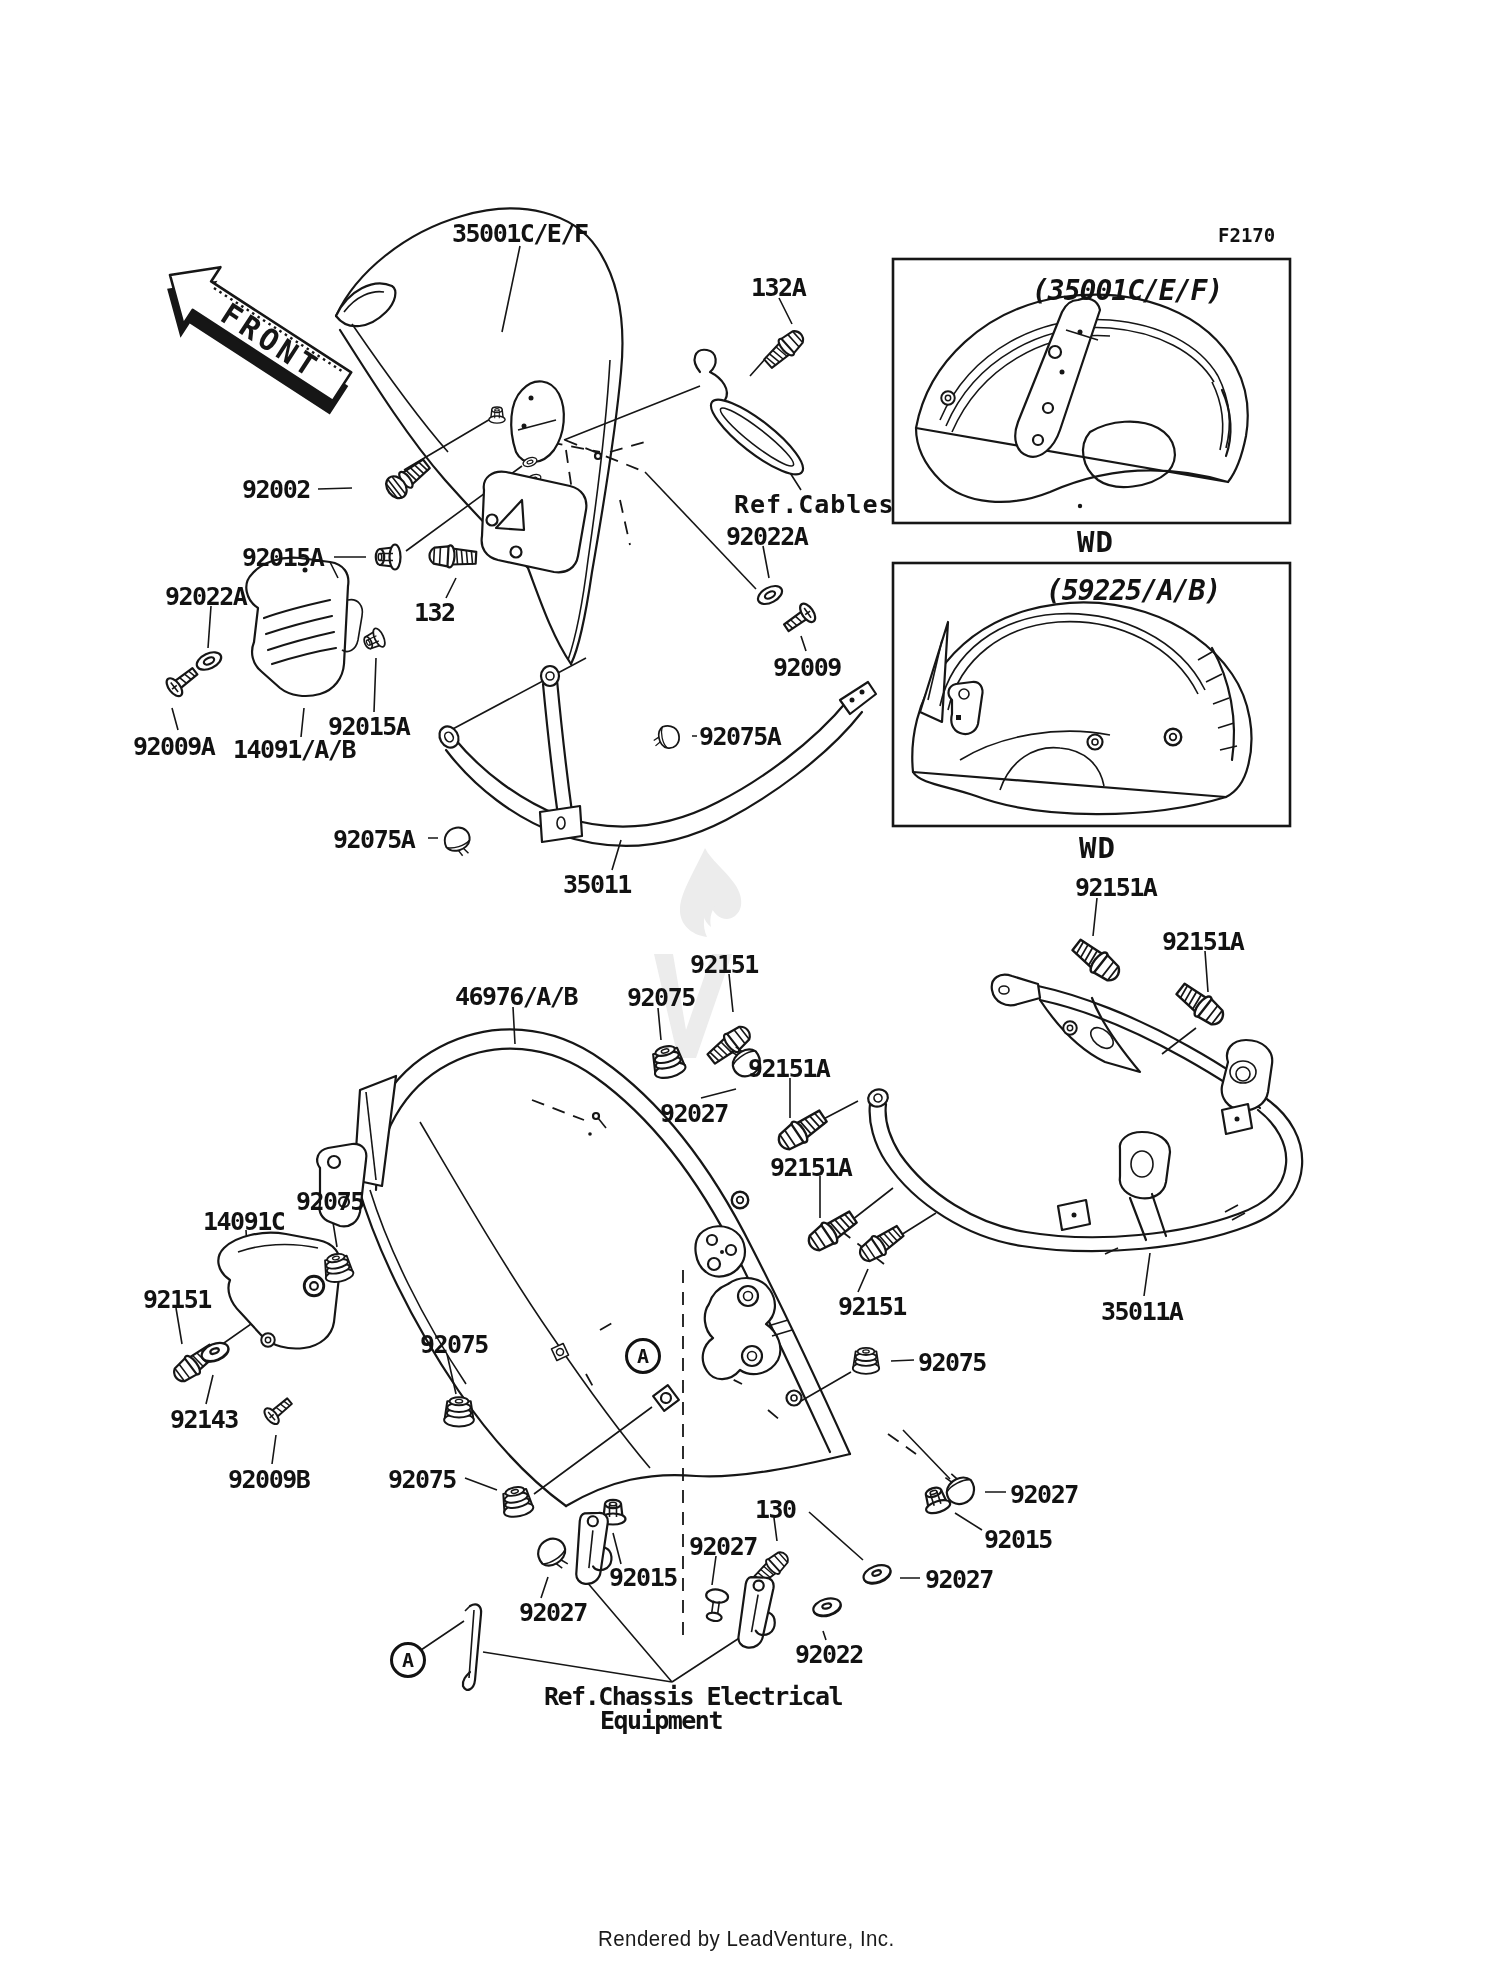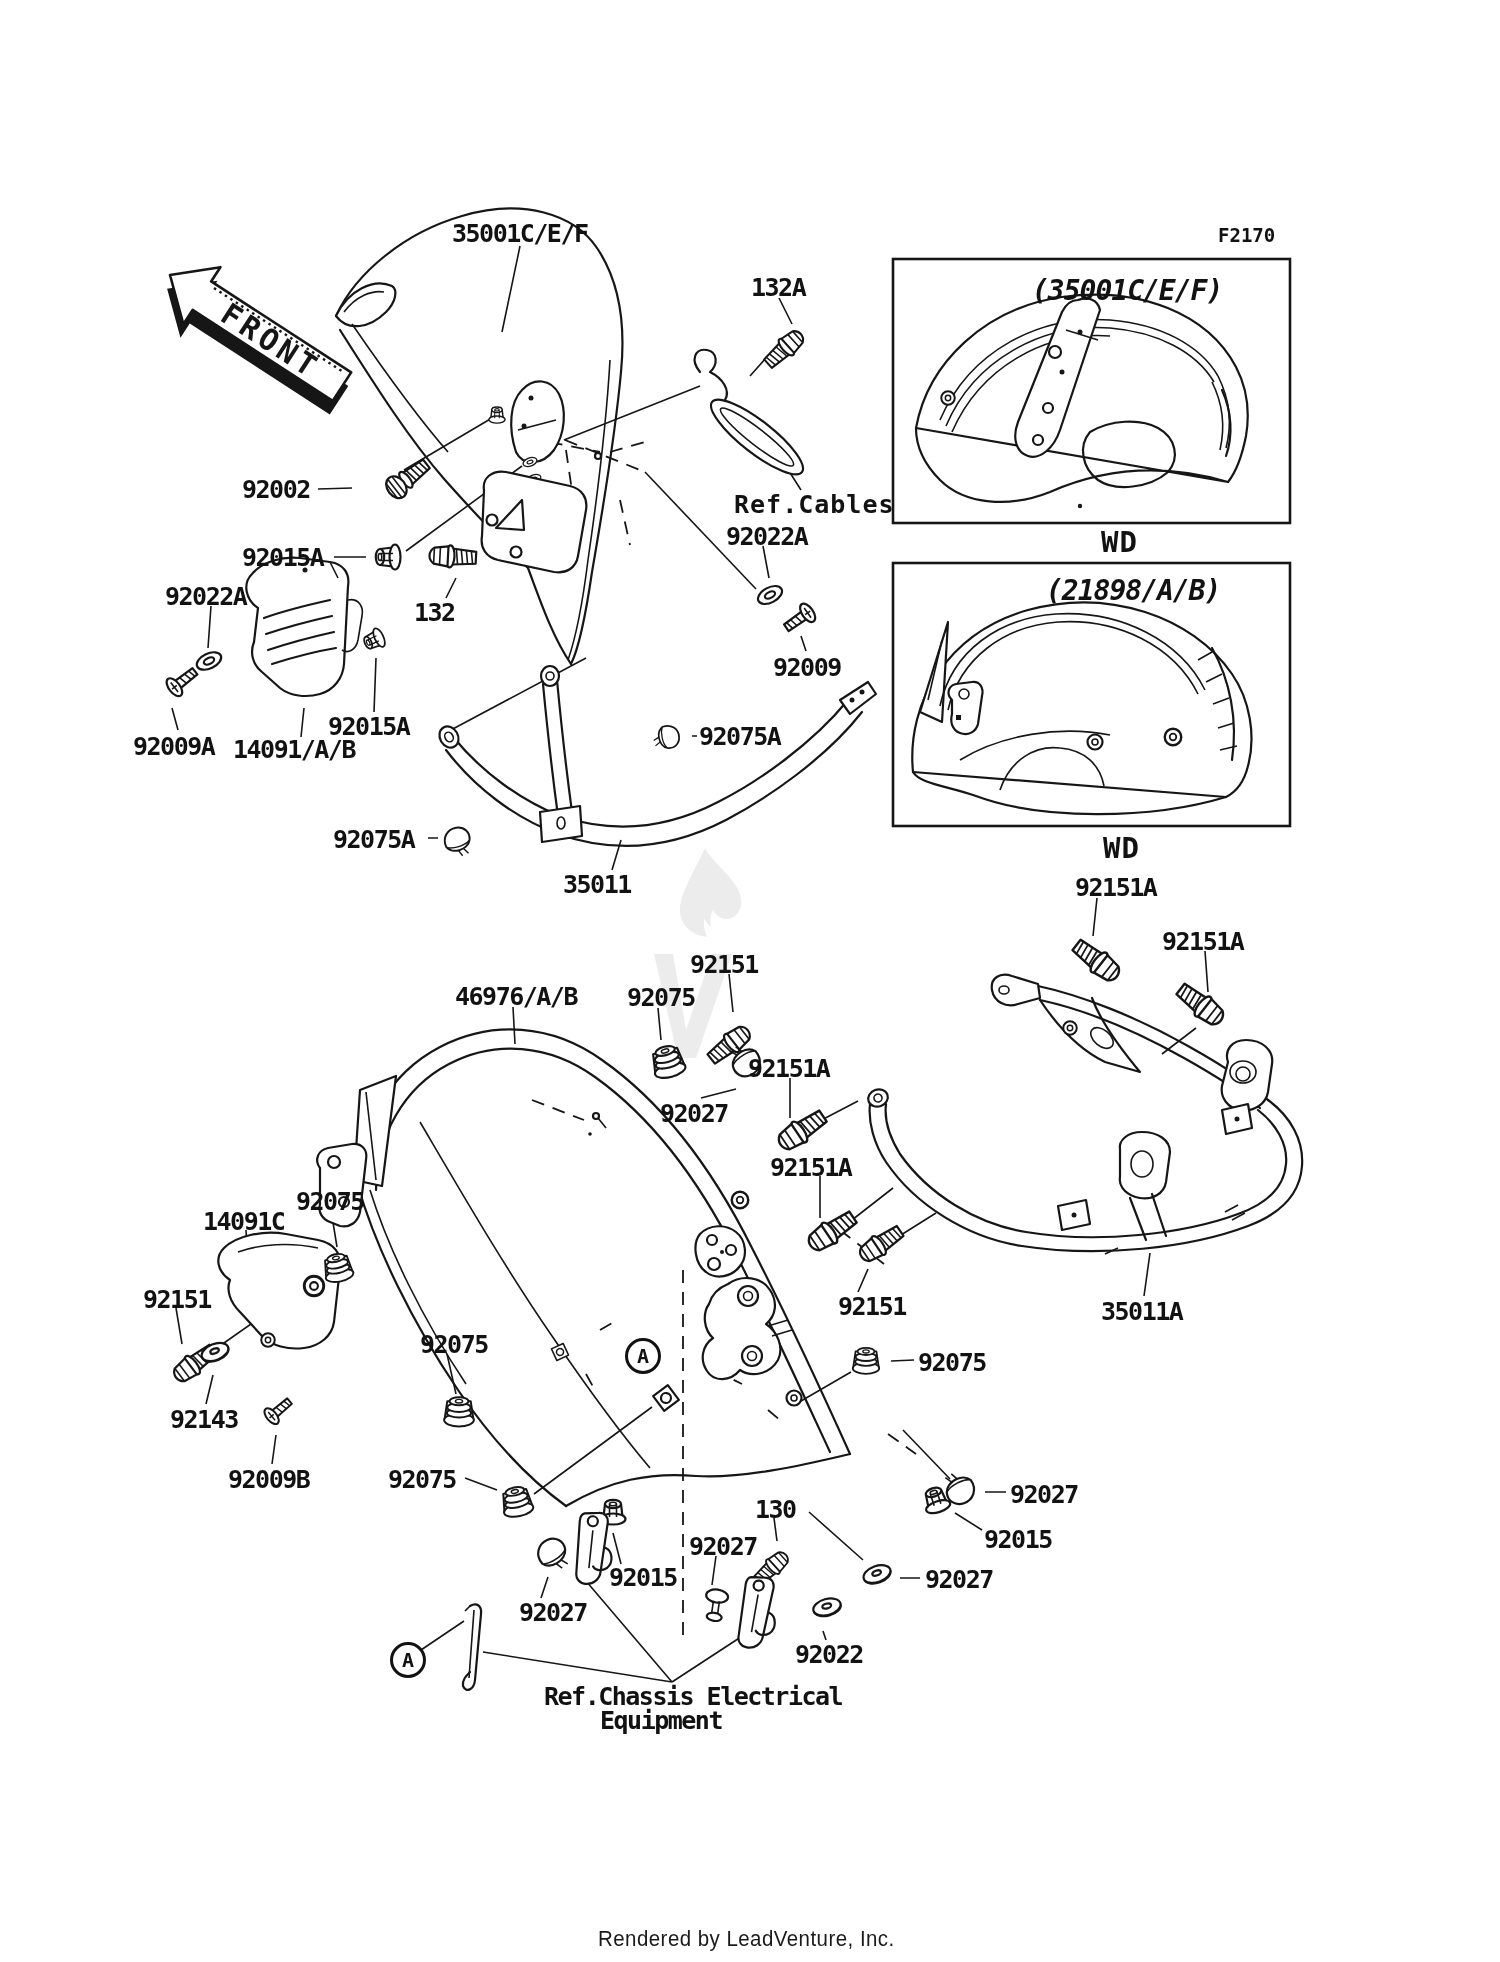--- a/index.html
+++ b/index.html
@@ -3,21 +3,21 @@
 <meta charset="utf-8">
 <style>
   html,body{margin:0;padding:0;background:#fff;}
   #stage{position:relative;width:1500px;height:1962px;background:#fff;overflow:hidden;
          font-family:"DejaVu Sans Mono", monospace;}
   #art{position:absolute;left:0;top:0;}
   .lbl{position:absolute;font:700 25px/1 "DejaVu Sans Mono", monospace;letter-spacing:-1.5px;
        color:#121212;white-space:pre;}
   .sm{font-size:19px;letter-spacing:0;}
   .big{font-size:28px;letter-spacing:-1px;font-style:italic;}
-  .wd{font-size:29px;letter-spacing:1px;margin-left:24px;}
+  .wd{font-size:29px;letter-spacing:1px;}
   .spread{letter-spacing:1px;}
   .acirc{position:absolute;width:30px;height:30px;border:3px solid #121212;border-radius:50%;
          background:#fff;display:flex;align-items:center;justify-content:center;
          font:700 20px/1 "DejaVu Sans Mono", monospace;color:#121212;}
   .wmtext{position:absolute;font:700 45px/1 "Liberation Sans", sans-serif;letter-spacing:17px;
           color:#e4e4e4;}
   .footer{position:absolute;font:400 22px/1 "Liberation Sans", sans-serif;color:#1a1a1a;
           transform:scaleX(.93);transform-origin:left top;letter-spacing:.5px;}
   svg .p{fill:#fff;stroke:#161616;stroke-width:2.2;stroke-linejoin:round;stroke-linecap:round;}
   svg .ln{fill:none;stroke:#161616;stroke-width:2.2;stroke-linejoin:round;stroke-linecap:round;}
@@ -456,21 +456,21 @@
 <div class="lbl" style="left:726px;top:524px;">92022A</div>
 <div class="lbl" style="left:773px;top:655px;">92009</div>
 <div class="lbl" style="left:133px;top:734px;">92009A</div>
 <div class="lbl" style="left:233px;top:737px;">14091/A/B</div>
 <div class="lbl" style="left:328px;top:714px;">92015A</div>
 <div class="lbl" style="left:699px;top:724px;">92075A</div>
 <div class="lbl" style="left:333px;top:827px;">92075A</div>
 <div class="lbl" style="left:563px;top:872px;">35011</div>
 <div class="lbl big" style="left:1032px;top:277px;">(35001C/E/F)</div>
 <div class="lbl wd" style="left:1077px;top:528px;">WD</div>
-<div class="lbl big" style="left:1046px;top:577px;">(21898/A/B)</div>
+<div class="lbl big" style="left:1046px;top:577px;">(59225/A/B)</div>
 <div class="lbl wd" style="left:1079px;top:834px;">WD</div>
 <div class="lbl" style="left:1075px;top:875px;">92151A</div>
 <div class="lbl" style="left:1162px;top:929px;">92151A</div>
 <div class="lbl" style="left:455px;top:984px;">46976/A/B</div>
 <div class="lbl" style="left:627px;top:985px;">92075</div>
 <div class="lbl" style="left:690px;top:952px;">92151</div>
 <div class="lbl" style="left:660px;top:1101px;">92027</div>
 <div class="lbl" style="left:748px;top:1056px;">92151A</div>
 <div class="lbl" style="left:770px;top:1155px;">92151A</div>
 <div class="lbl" style="left:203px;top:1209px;">14091C</div>

